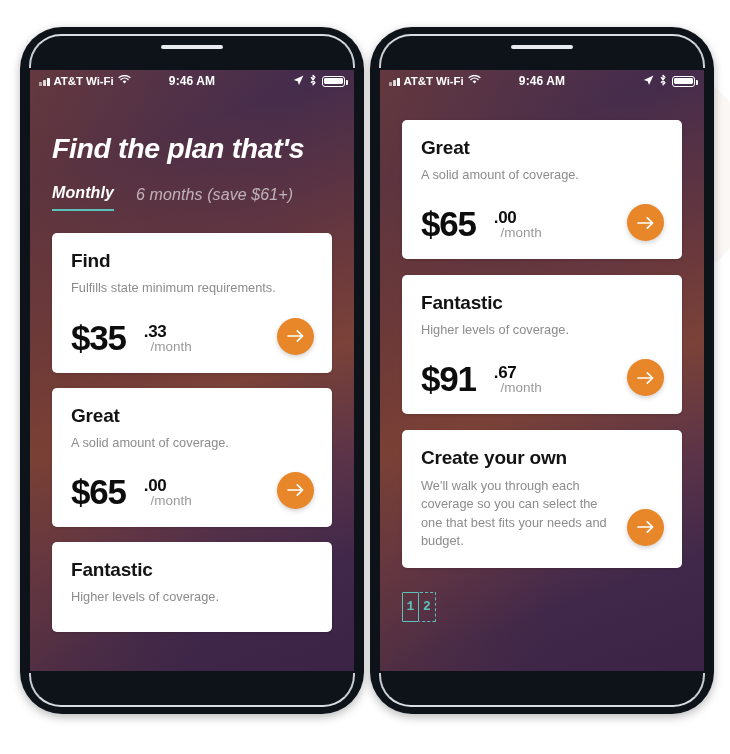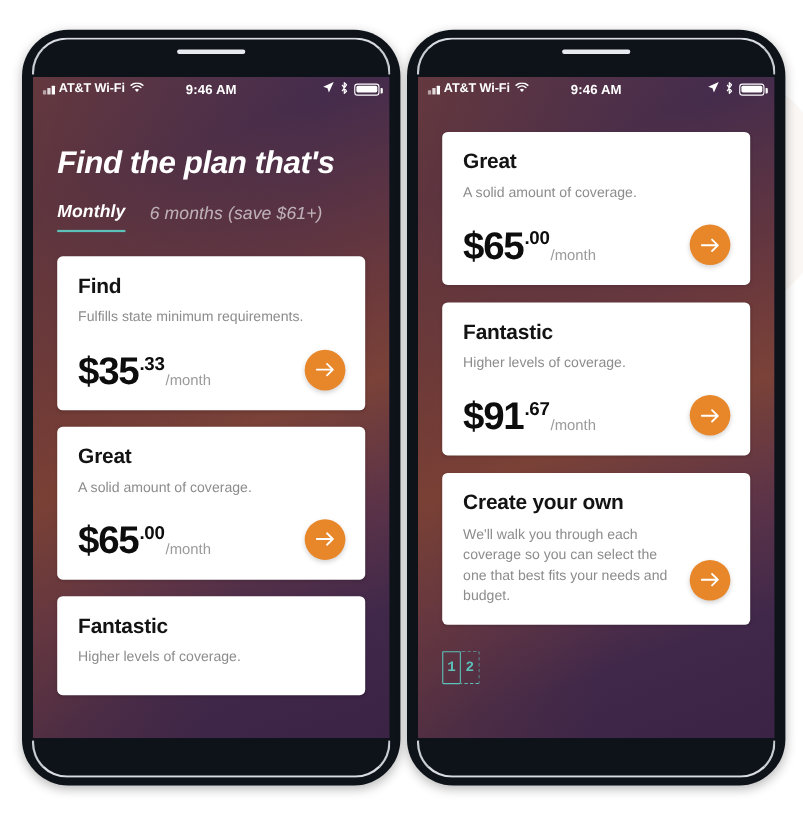--- a/index.html
+++ b/index.html
@@ -124,21 +124,21 @@
     border-radius: 5px;
     padding: 17px 19px 18px 19px;
     position: relative;
     box-shadow: 0 1px 3px rgba(0,0,0,0.16);
   }
   .card-title { font-size: 19px; font-weight: 700; color: #131313; letter-spacing: -.2px; }
   .card-desc { font-size: 12.8px; color: #8c8c8c; margin-top: 7px; line-height: 1.42; max-width: 205px; }
   .price-row { display: flex; align-items: flex-end; margin-top: 22px; }
   .price { display: flex; align-items: baseline; }
   .price-main { font-size: 35px; font-weight: 700; color: #0d0d0d; letter-spacing: -1.2px; line-height: 1; }
-  .price-cents { font-size: 17px; font-weight: 700; color: #0d0d0d; position: relative; top: -13px; left: 1px; letter-spacing: -.3px; }
+  .price-cents { font-size: 17px; font-weight: 700; color: #0d0d0d; position: relative; top: -13px; left: 18px; letter-spacing: -.3px; }
   .price-per { font-size: 13.5px; color: #9a9a9a; margin-left: 2px; position: relative; top: 1px; }
   .go-btn {
     position: absolute; right: 18px; bottom: 18px;
     width: 37px; height: 37px; border-radius: 50%;
     background: #e8862a;
     display: flex; align-items: center; justify-content: center;
     border: none; cursor: pointer;
     box-shadow: 0 2px 5px rgba(0,0,0,0.18);
   }
   .go-btn svg { display: block; }

